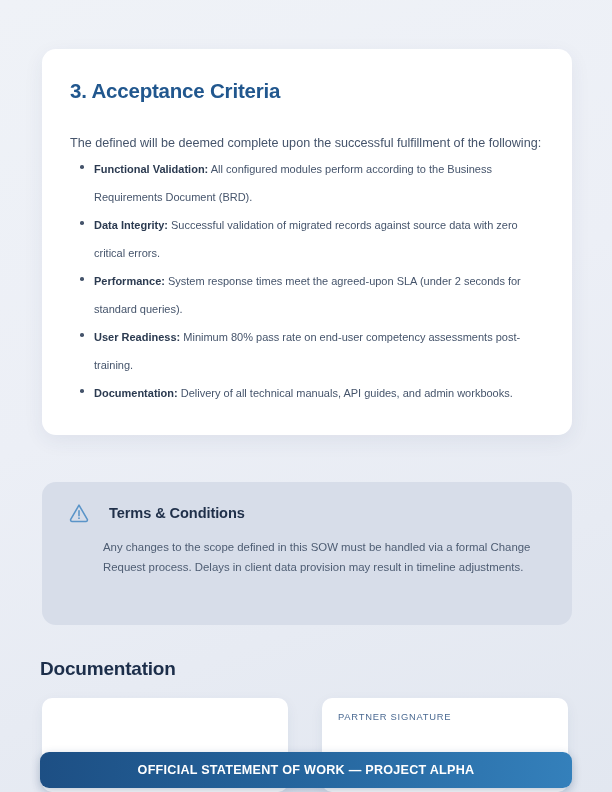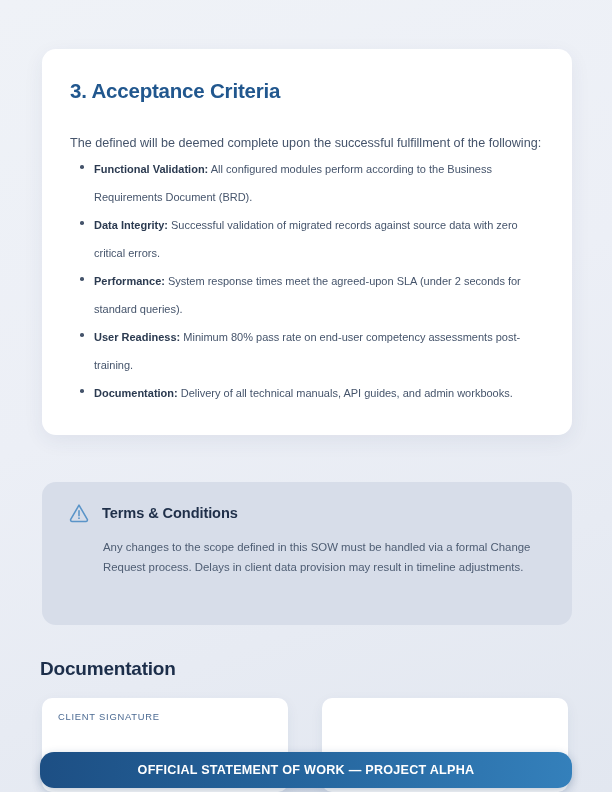--- a/index.html
+++ b/index.html
@@ -87,21 +87,21 @@
     width: 530px;
     height: 143px;
     background: #d7dde9;
     border-radius: 14px;
     box-sizing: border-box;
     padding: 20px 26px 0 26px;
   }
   .terms-head {
     display: flex;
     align-items: center;
-    gap: 12px;
+    gap: 19px;
   }
   .warn-icon {
     width: 22px;
     height: 22px;
     display: block;
     flex: 0 0 auto;
   }
   .terms-title {
     font-size: 14.6px;
     font-weight: bold;
@@ -165,21 +165,21 @@
     white-space: nowrap;
   }
 
   
   .banner {
     position: absolute;
     left: 40px;
     top: 752px;
     width: 532px;
     height: 36px;
-    border-radius: 14px;
+    border-radius: 9px;
     background: linear-gradient(90deg, #1d4f84 0%, #24639b 45%, #3480bb 100%);
     box-shadow: 0 3px 10px rgba(27, 62, 105, 0.28);
     display: flex;
     align-items: center;
     justify-content: center;
   }
   .banner-text {
     color: #ffffff;
     font-size: 12.6px;
     font-weight: bold;
@@ -222,26 +222,26 @@
         <circle cx="12" cy="17.7" r="0.95" fill="#5a94c8"></circle>
       </svg>
       <span class="terms-title">Terms &amp; Conditions</span>
     </div>
     <p class="terms-body">Any changes to the scope defined in this SOW must be handled via a formal Change Request process. Delays in client data provision may result in timeline adjustments.</p>
   </div>
 
   <div class="auth-heading">Documentation</div>
 
   <div class="sig-card left">
-    <div class="sig-label">CLIENT SIGNATURE</div>
     <div class="sig-line"></div>
     <div class="sig-name">Name / Title</div>
   </div>
 
   <div class="sig-card right">
+    <div class="sig-label">PARTNER SIGNATURE</div>
     <div class="sig-line"></div>
     <div class="sig-name">Authorized Representative / Title</div>
   </div>
 
   <div class="banner">
     <span class="banner-text">OFFICIAL STATEMENT OF WORK — PROJECT ALPHA</span>
   </div>
 
 </div>
 

